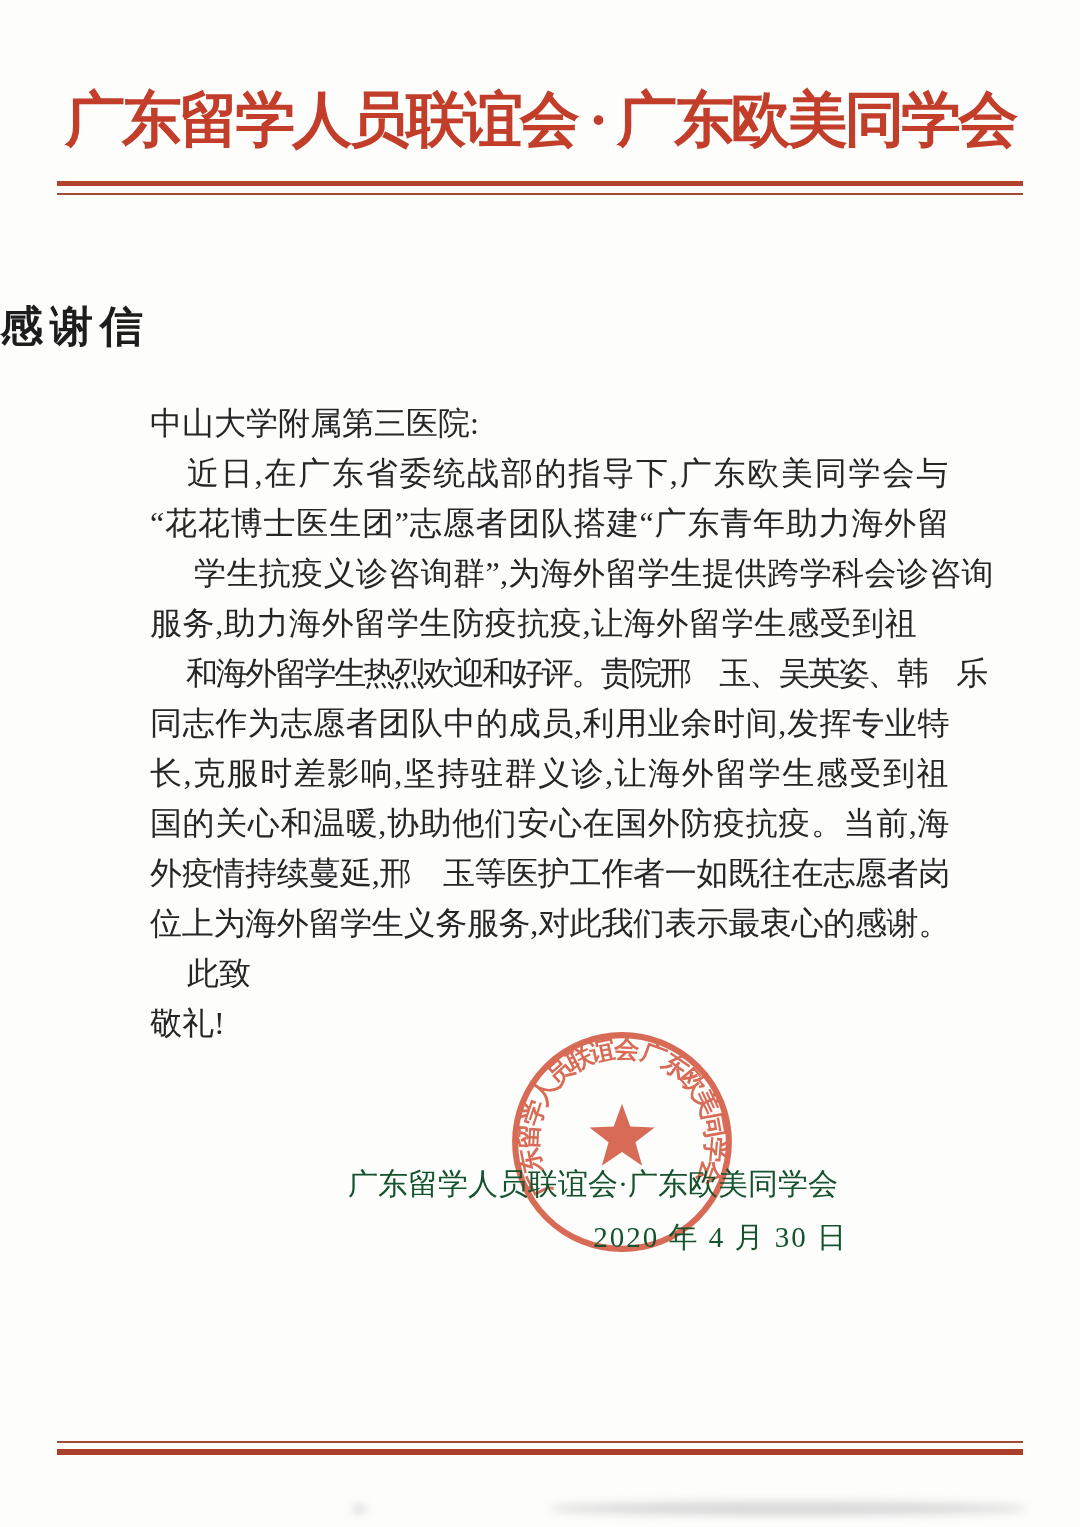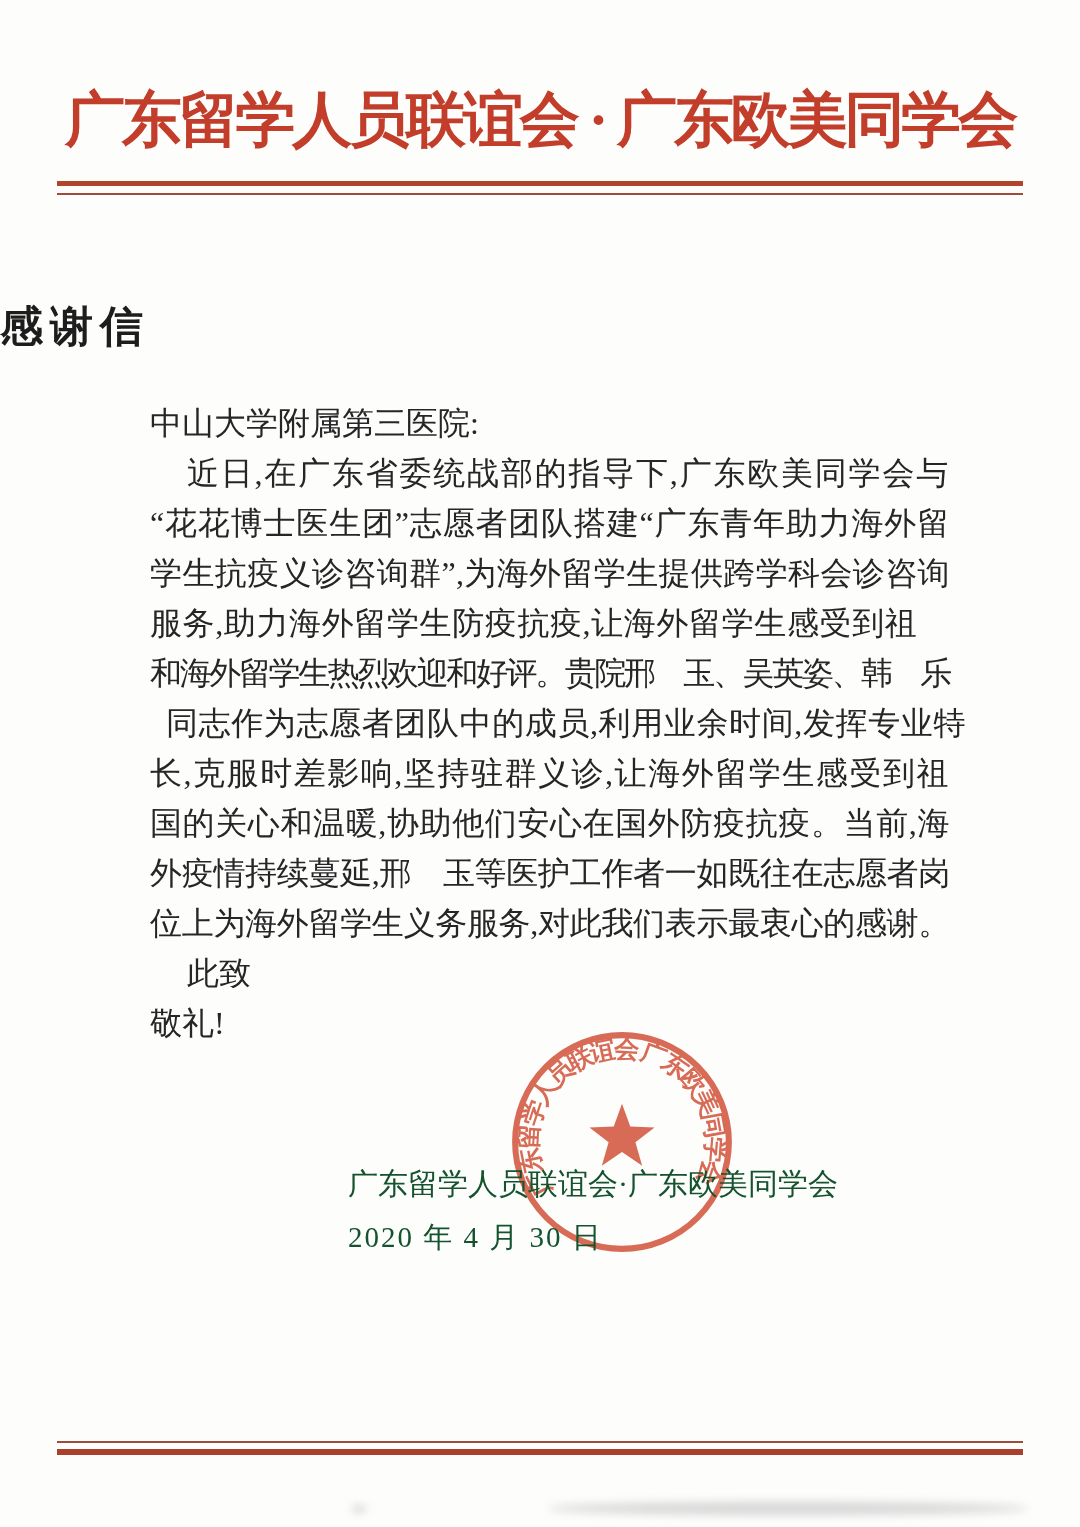--- a/index.html
+++ b/index.html
@@ -20,45 +20,45 @@
   .body-block{position:absolute;left:150px;top:398px;width:800px;color:#262626;font-size:32px;}
   .bline{height:50px;line-height:50px;white-space:nowrap;}
   .indent{padding-left:37px;}
   
   .seal{position:absolute;left:501px;top:1021px;width:242px;height:242px;
         mix-blend-mode:multiply;opacity:.88;}
   
   .sig-block{position:absolute;left:348px;top:1161px;width:500px;color:#14532d;}
   .sig-line{font-size:30px;height:46px;line-height:46px;white-space:nowrap;}
   .date-line{font-size:29px;height:44px;line-height:44px;margin-top:8px;
-             text-align:left;letter-spacing:2px;white-space:nowrap;}
+             text-align:right;letter-spacing:2px;white-space:nowrap;}
   
   .smudge{position:absolute;background:#d6d6d6;border-radius:50%;filter:blur(5px);}
   .smudge-a{left:548px;top:1502px;width:480px;height:13px;}
   .smudge-b{left:352px;top:1506px;width:14px;height:6px;background:#c9c9c9;}
 </style>
 </head>
 <body>
 
 <div class="page">
 
   <div class="org-title"><span style="letter-spacing: -3.15872px; text-align: right;">广东留学人员联谊会 · 广东欧美同学会</span></div>
   <div class="rule rule-top-thick"></div>
   <div class="rule rule-top-thin"></div>
 
   <div class="letter-title">感谢信</div>
 
   <div class="body-block">
     <div class="bline">中山大学附属第三医院:</div>
     <div class="bline indent"><span class="jl" style="letter-spacing: 1.79167px;">近日,在广东省委统战部的指导下,广东欧美同学会与</span></div>
     <div class="bline"><span class="jl" style="letter-spacing: 0.822716px;">“花花博士医生团”志愿者团队搭建“广东青年助力海外留</span></div>
-    <div class="bline"><span class="jl" style="letter-spacing: 0.376803px;">学生抗疫义诊咨询群”,为海外留学生提供跨学科会诊咨询</span></div>
+    <div class="bline"><span class="jl" style="letter-spacing: 0.376803px; margin-left: 44px;">学生抗疫义诊咨询群”,为海外留学生提供跨学科会诊咨询</span></div>
     <div class="bline"><span class="jl" style="letter-spacing: 0.615385px;">服务,助力海外留学生防疫抗疫,让海外留学生感受到祖</span></div>
-    <div class="bline"><span class="jl" style="letter-spacing: -2.37037px;">和海外留学生热烈欢迎和好评。贵院邢　玉、吴英姿、韩　乐</span></div>
-    <div class="bline"><span class="jl" style="letter-spacing: 0.615385px; margin-left: 16px;">同志作为志愿者团队中的成员,利用业余时间,发挥专业特</span></div>
+    <div class="bline"><span class="jl" style="letter-spacing: -2.37037px; margin-left: 36px;">和海外留学生热烈欢迎和好评。贵院邢　玉、吴英姿、韩　乐</span></div>
+    <div class="bline"><span class="jl" style="letter-spacing: 0.615385px;">同志作为志愿者团队中的成员,利用业余时间,发挥专业特</span></div>
     <div class="bline"><span class="jl" style="letter-spacing: 1.53846px; margin-top: 36px;">长,克服时差影响,坚持驻群义诊,让海外留学生感受到祖</span></div>
     <div class="bline"><span class="jl" style="letter-spacing: 0.615385px;">国的关心和温暖,协助他们安心在国外防疫抗疫。当前,海</span></div>
     <div class="bline"><span class="jl" style="letter-spacing: -0.307692px;">外疫情持续蔓延,邢　玉等医护工作者一如既往在志愿者岗</span></div>
     <div class="bline"><span class="jl" style="letter-spacing: -0.307692px;">位上为海外留学生义务服务,对此我们表示最衷心的感谢。</span></div>
     <div class="bline indent">此致</div>
     <div class="bline">敬礼!</div>
   </div>
 
   <svg class="seal" viewBox="0 0 240 240">
     <defs>

